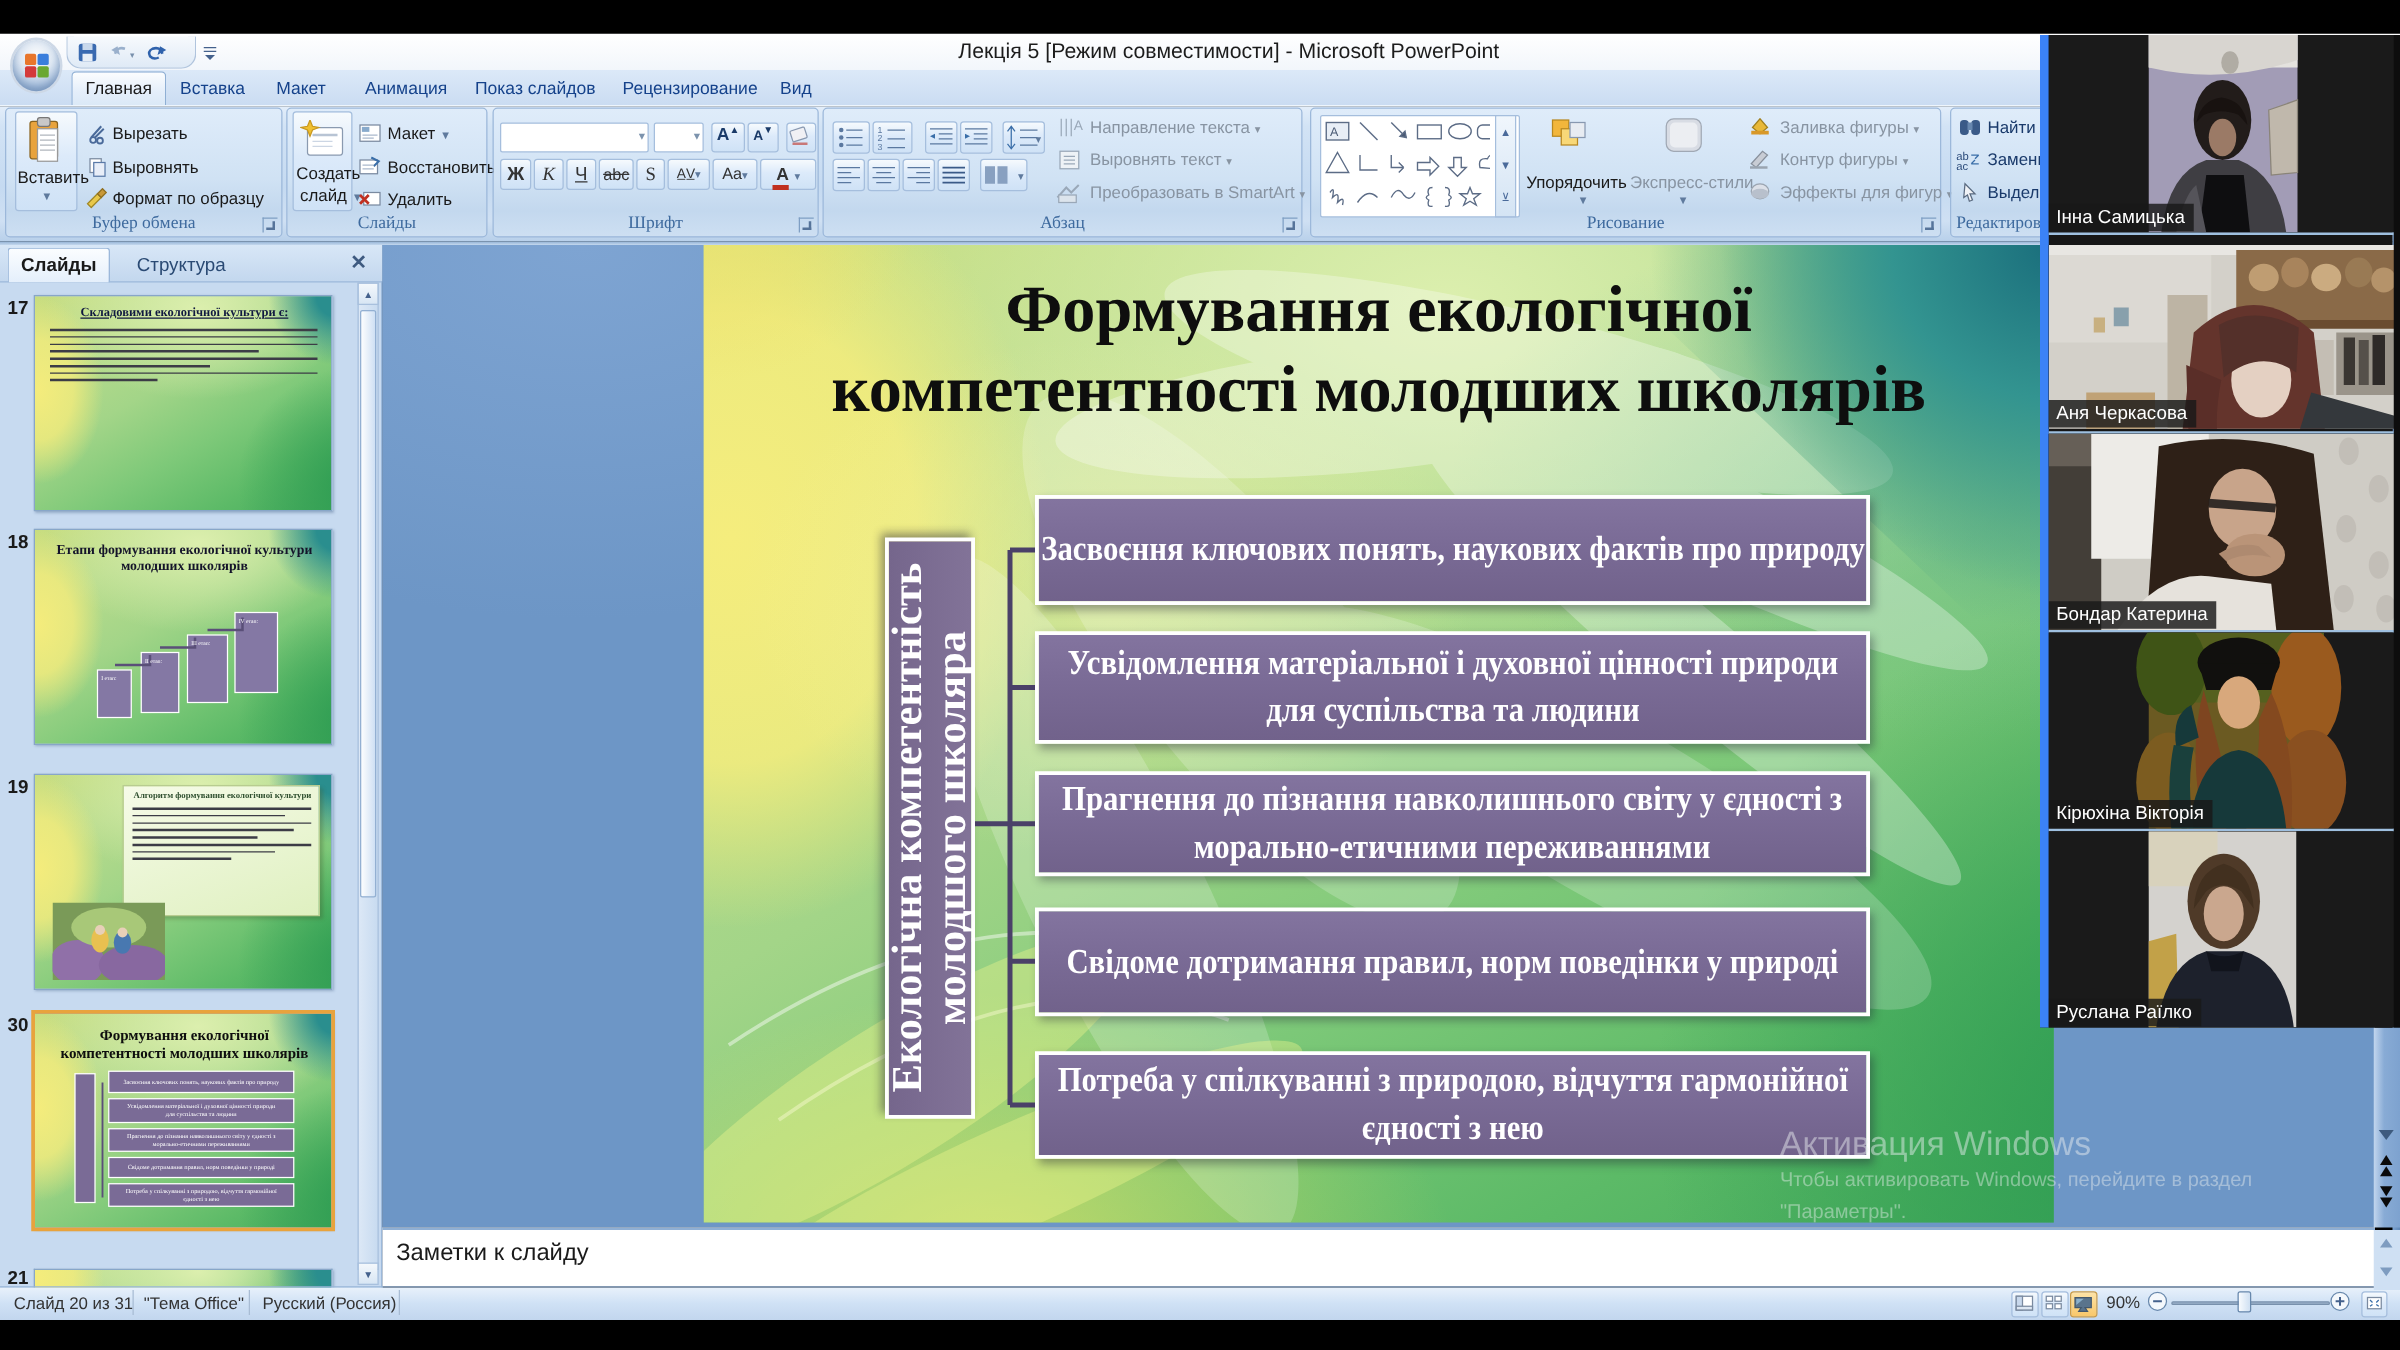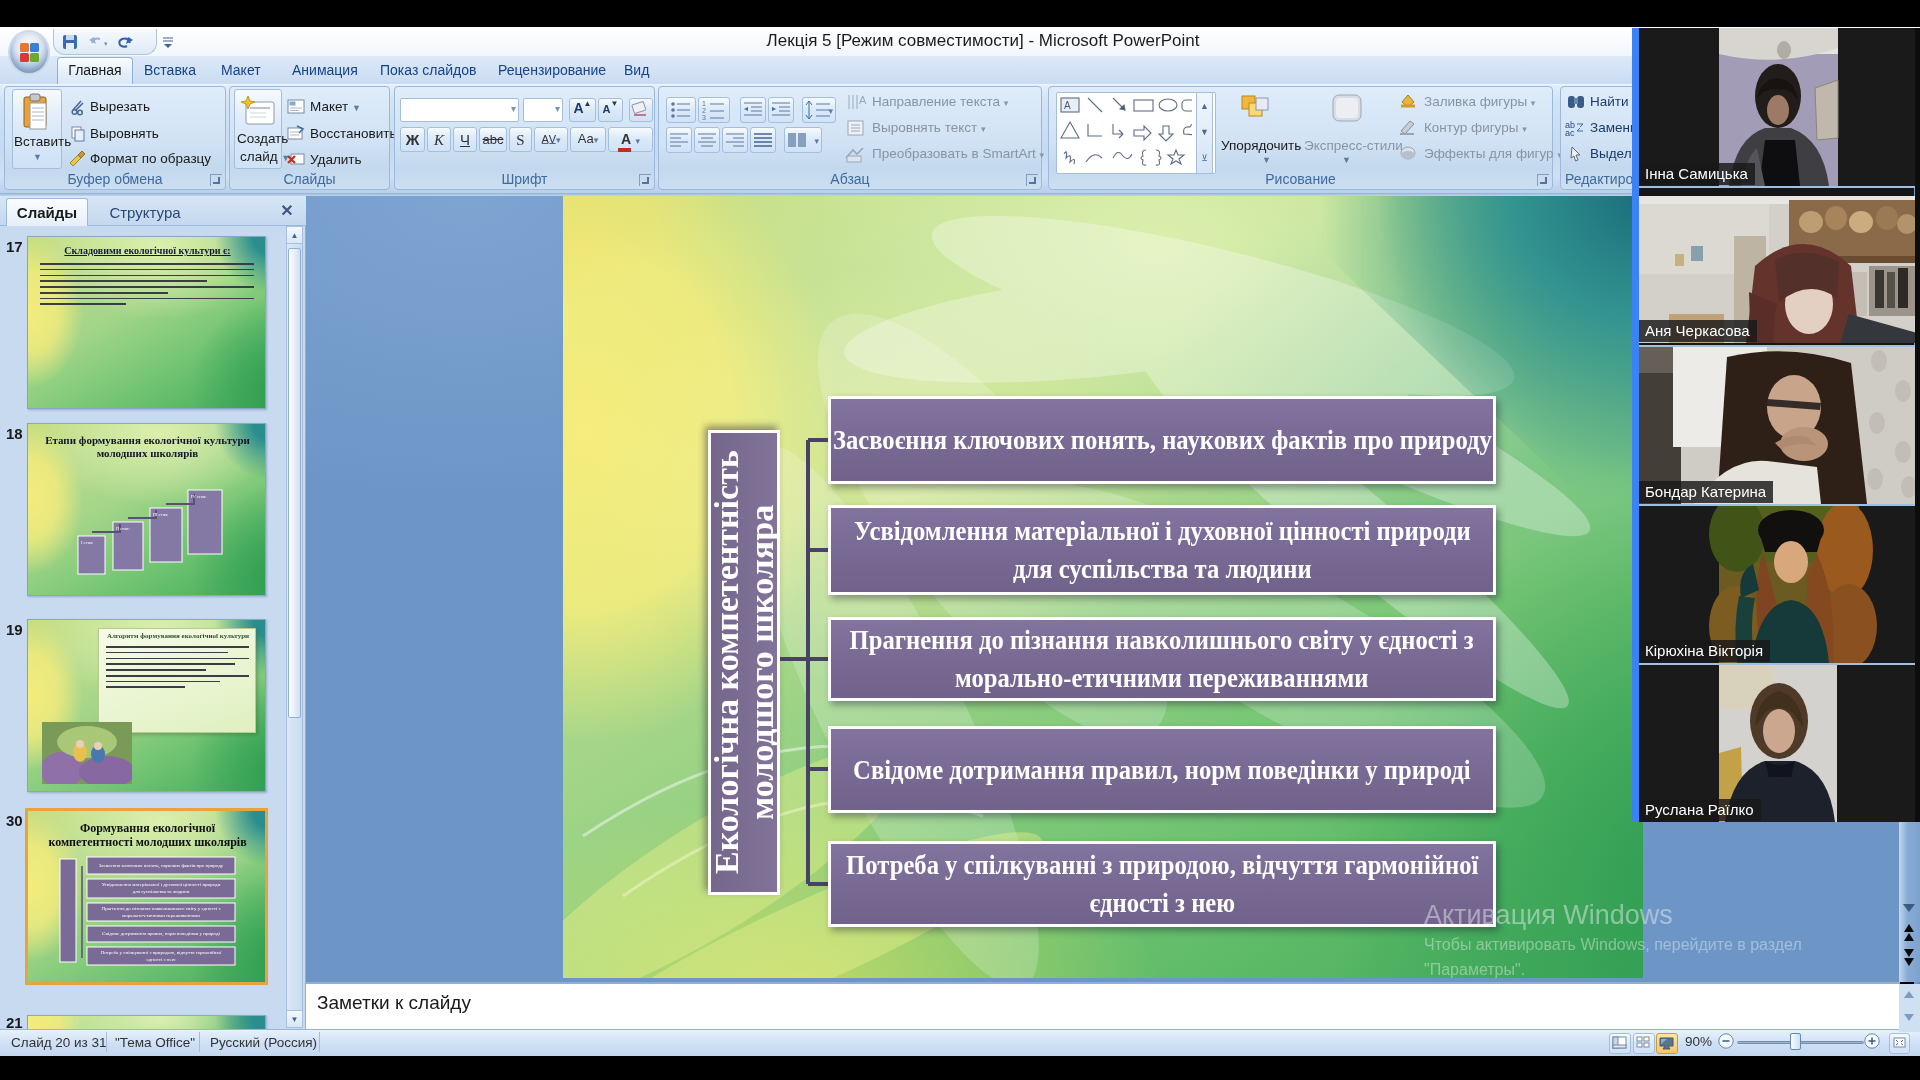--- a/index.html
+++ b/index.html
@@ -27,21 +27,21 @@
 #tabrow { left:0; top:56px; width:1920px; height:28px; background:linear-gradient(#dce9f8,#cadcf2); }
 .tab { position:absolute; top:56px; height:28px; line-height:28px; color:#15428b; font-size:14px; text-align:center; white-space:nowrap; }
 #tab-active { left:57px; top:57px; width:76px; height:27px; border:1px solid #8fafd4; border-bottom:none;
   border-radius:4px 4px 0 0; background:linear-gradient(#fbfdfe,#e4eefa 60%,#dbe9f7); color:#1a1a1a; line-height:25px; }
 
 
 #ribbon { left:0; top:84px; width:1920px; height:109px; background:linear-gradient(#e3eefa,#d2e3f5 15%,#c5daf1 60%,#cfe0f3 85%,#b8d0ea); border-top:1px solid #eef5fc;}
 #ribbonline { left:0; top:193px; width:1920px; height:3px; background:linear-gradient(#8fafd2,#c4d8ee); }
 .group { position:absolute; top:86px; height:104px; border:1px solid #9cb8da; border-radius:4px;
   background:linear-gradient(#dfecfa,#d0e2f4 55%,#c3d8ee 80%,#cddff2); }
-.gcap { position:absolute; bottom:2px; left:0; right:0; text-align:center; font-size:14px; color:#3e6a9e; }
+.gcap { position:absolute; bottom:2px; left:0; right:0; text-align:center; font-size:14px; color:#3e6a9e;font-family:Liberation Serif, serif; }
 .glauncher { position:absolute; right:3px; bottom:3px; width:12px; height:12px; border:1px solid #7f9fc4; border-right:none; border-bottom:none; }
 .glauncher:after { content:""; position:absolute; right:2px; bottom:2px; width:5px; height:5px; border-right:2px solid #56749a; border-bottom:2px solid #56749a; }
 .btxt { position:absolute; font-size:13.5px; color:#1a1a1a; white-space:nowrap; }
 .gtxt { position:absolute; font-size:13.5px; color:#8894a2; white-space:nowrap; }
 .btn { position:absolute; border:1px solid #a5bedd; border-radius:3px; background:linear-gradient(#f6fafd,#dceafa 45%,#cfe2f6); }
 .combo { position:absolute; height:24px; border:1px solid #a5bedd; border-radius:2px; background:#fff; }
 .combo:after { content:"▾"; position:absolute; right:2px; top:4px; font-size:10px; color:#7c93ad; }
 .dd { color:#5f7a9d; font-size:9px; }
 
 
@@ -567,20 +567,21 @@
       <path d="M 700 0 L 1080 0 L 1080 360 Q 880 170 700 0 Z" fill="url(#tealcorner)"></path>
       <g opacity="0.45" fill="none" stroke="#ffffff" stroke-width="3">
         <path d="M 60 700 Q 260 560 420 620"></path>
         <path d="M 20 640 Q 200 520 360 560"></path>
       </g>
       <g opacity="0.38" fill="#f2f68e">
         <ellipse cx="150" cy="680" rx="230" ry="55" transform="rotate(-32 150 680)"></ellipse>
         <ellipse cx="250" cy="745" rx="250" ry="42" transform="rotate(-24 250 745)"></ellipse>
       </g>
     </svg>
+    <div class="stitle">Формування екологічної<br>компетентності молодших школярів</div>
     <svg width="1080" height="782" style="position:absolute;left:0;top:0;" viewBox="0 0 1080 782">
       <g stroke="#4a4168" stroke-width="4" fill="none">
         <path d="M 217 463 L 245 463"></path>
         <path d="M 245 244 L 245 688"></path>
         <path d="M 245 244 L 265 244"></path>
         <path d="M 245 354 L 265 354"></path>
         <path d="M 245 463 L 265 463"></path>
         <path d="M 245 573 L 265 573"></path>
         <path d="M 245 688 L 265 688"></path>
       </g>

